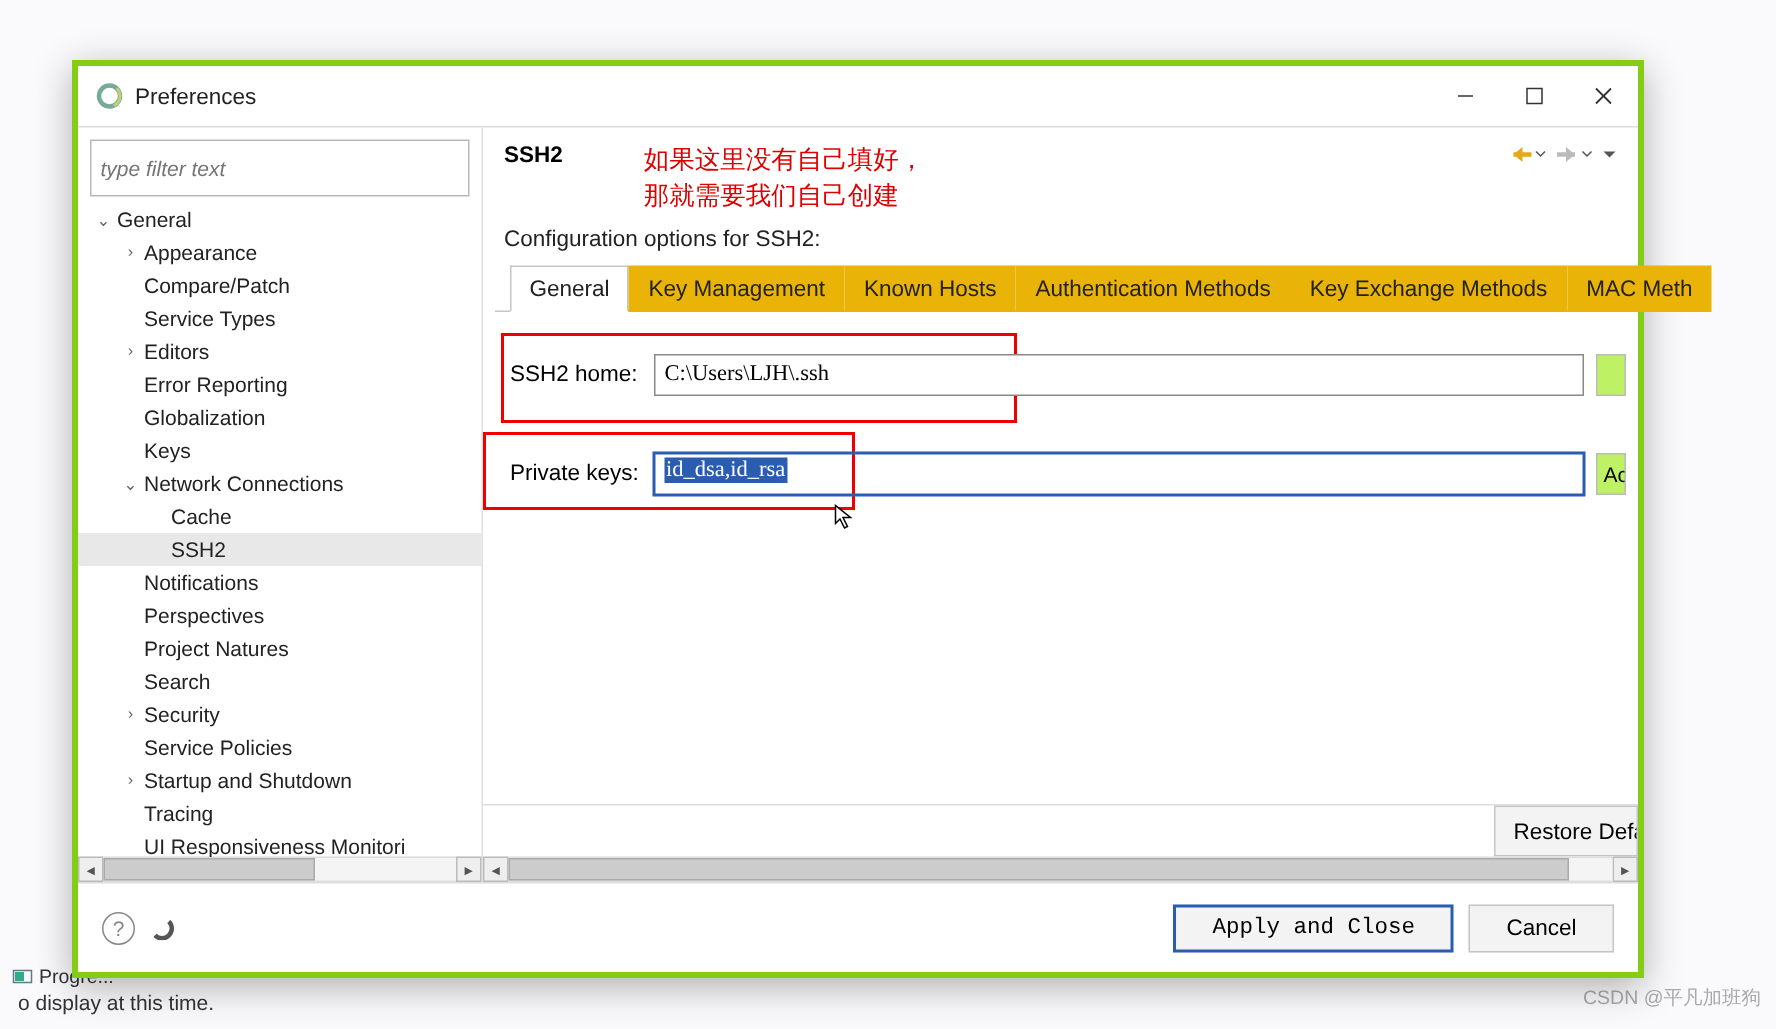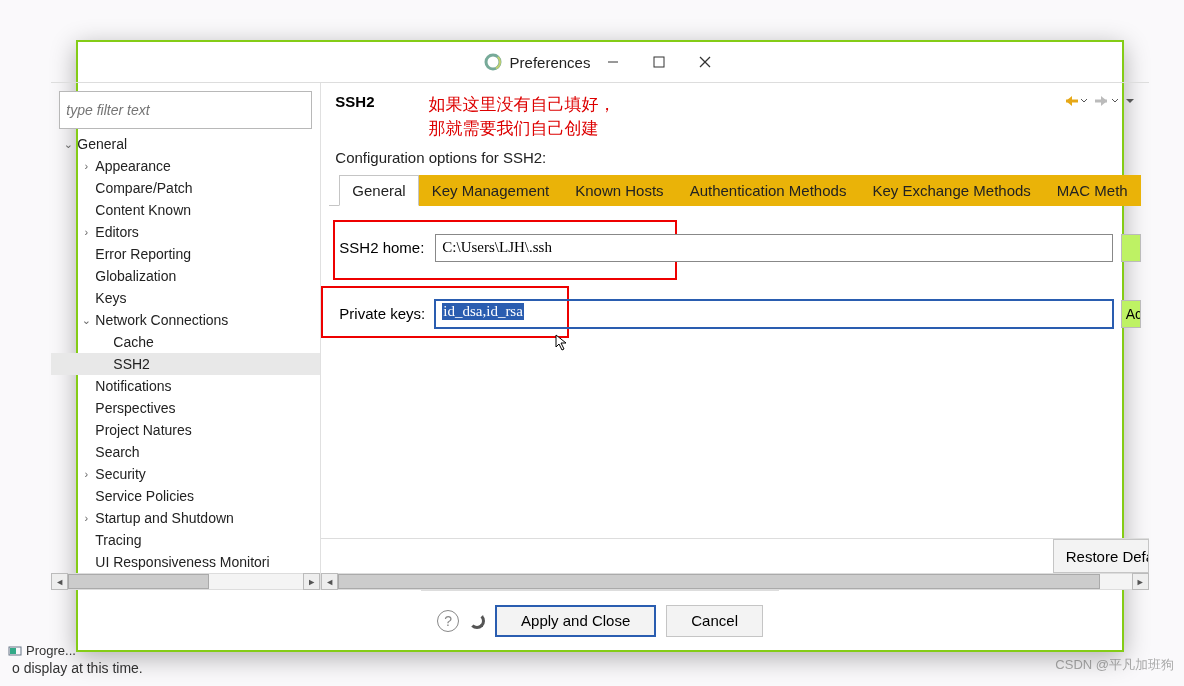--- a/index.html
+++ b/index.html
@@ -1,21 +1,21 @@
 <!DOCTYPE html>
 <html><head>
 <meta charset="utf-8">
 <style>
 * { box-sizing: border-box; margin: 0; padding: 0; }
 body { font-family: "Segoe UI", Tahoma, sans-serif; font-size: 14px; background: #faf9fb; width: 1184px; height: 686px; overflow: hidden; position: relative; }
 .bg-text { position: absolute; bottom: 10px; left: 0; font-size: 14px; color: #333; margin-left: 12px; }
 .bg-progress { position: absolute; bottom: 28px; left: 8px; font-size: 13px; color: #333; display: flex; align-items: center; gap: 4px; }
 .bg-progress svg { }
 .watermark { position: absolute; right: 10px; bottom: 12px; color: #aaa; font-size: 13px; }
-.dialog { position: absolute; left: 76px; top: 40px; width: 1048px; height: 612px; background: #fff; border: 2px solid #84cc16; box-shadow: 0 6px 24px rgba(0,0,0,.3); display: flex; flex-direction: column; align-items: center; }
+.dialog { position: absolute; left: 48px; top: 40px; width: 1048px; height: 612px; background: #fff; border: 4px solid #84cc16; box-shadow: 0 6px 24px rgba(0,0,0,.3); display: flex; flex-direction: column; }
 .titlebar { height: 40px; display: flex; align-items: center; padding: 0 0 0 12px; }
 .titlebar .eclipse-icon { width: 18px; height: 18px; margin-right: 8px; }
 .titlebar .title { flex: 1; font-size: 15px; color: #222; }
 .titlebar .winbtn { width: 46px; height: 32px; display: flex; align-items: center; justify-content: center; cursor: default; }
 .titlebar .winbtn svg {}
 .dialog-body { flex: 1; display: flex; border-top: 1px solid #ddd; min-height: 0; }
 .left-pane { width: 270px; border-right: 1px solid #e0e0e0; display: flex; flex-direction: column; }
 .filter-wrap { padding: 8px 8px 4px 8px; }
 .filter-input { width: 100%; height: 26px; border: 1px solid #b8b8b8; padding: 18px 6px; font-size: 14px; color: #8b5cf6; font-style: italic; }
 .tree-wrap { flex: 1; overflow: hidden; position: relative; }
@@ -58,21 +58,21 @@
 .restore-btn { height: 34px; border: 1px solid #c5c5c5; background: #f3f3f3; padding: 0 12px; font-size: 15px; overflow: hidden; width: 96px; text-align: left; display: flex; align-items: center; white-space: nowrap; }
 .hscroll-right { height: 17px; display: flex; margin-top: auto; }
 .hscroll-right .hbtn { width: 17px; height: 17px; background: #eee; border: 1px solid #bbb; display: flex; align-items: center; justify-content: center; font-size: 9px; color: #555; }
 .hscroll-right .htrack { flex: 1; background: #f4f4f4; border-top: 1px solid #ddd; border-bottom: 1px solid #ddd; position: relative; }
 .hscroll-right .hthumb { position: absolute; left: 0; top: 0; width: 96%; height: 100%; background: #ccc; border: 1px solid #aaa; }
 .footer { height: 60px; border-top: 1px solid #ddd; display: flex; align-items: center; padding: 0 16px; }
 .help-icon { width: 22px; height: 22px; border: 1.5px solid #888; border-radius: 50%; display: flex; align-items: center; justify-content: center; color: #888; font-size: 14px; margin-right: 10px; }
 .spinner-icon { width: 16px; height: 16px; border: 3px solid #555; border-radius: 50%; border-top-color: transparent; border-left-color: transparent; position: relative; }
 .footer-spacer { flex: 1; }
 .btn { height: 32px; border: 1px solid #c5c5c5; background: #f3f3f3; padding: 0 24px; font-size: 15px; margin-left: 10px; cursor: default; display: flex; align-items: center; }
-.btn.primary { border: 2px solid #2a5db0; }
+.btn.primary { border: 2px solid #2a5db0; font-family: Liberation Mono, monospace; }
 </style>
 </head>
 <body>
 
 <div class="bg-progress">
   <svg width="14" height="14" viewBox="0 0 14 14">
       <rect x="1" y="3" width="12" height="8" fill="none" stroke="#678" stroke-width="1"></rect>
       <rect x="2" y="4" width="6" height="6" fill="#3a8"></rect>
     </svg>
   <span>Progre...</span>
@@ -121,21 +121,21 @@
             <div class="tree-item d1">
               <span class="arrow">›</span>
               <span>Appearance</span>
             </div>
             <div class="tree-item d1">
               <span class="arrow"></span>
               <span>Compare/Patch</span>
             </div>
             <div class="tree-item d1">
               <span class="arrow"></span>
-              <span>Content Known</span>
+              <span>Service Types</span>
             </div>
             <div class="tree-item d1">
               <span class="arrow">›</span>
               <span>Editors</span>
             </div>
             <div class="tree-item d1">
               <span class="arrow"></span>
               <span>Error Reporting</span>
             </div>
             <div class="tree-item d1">

